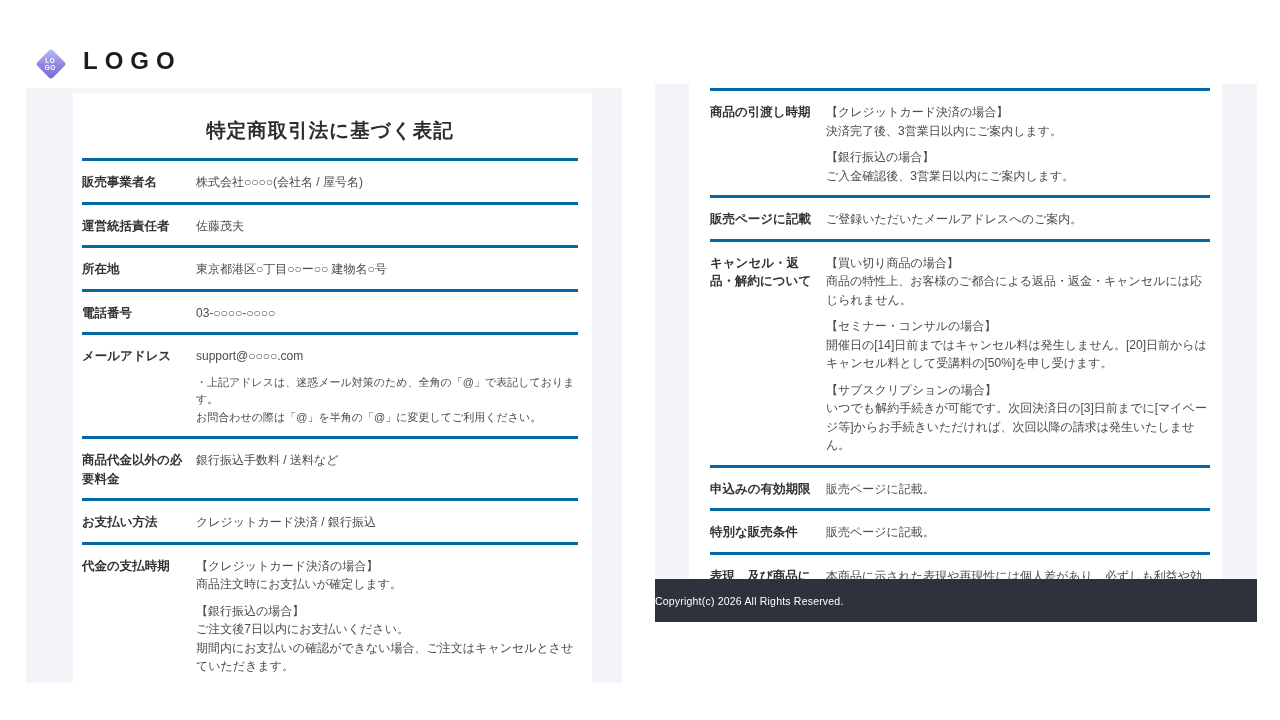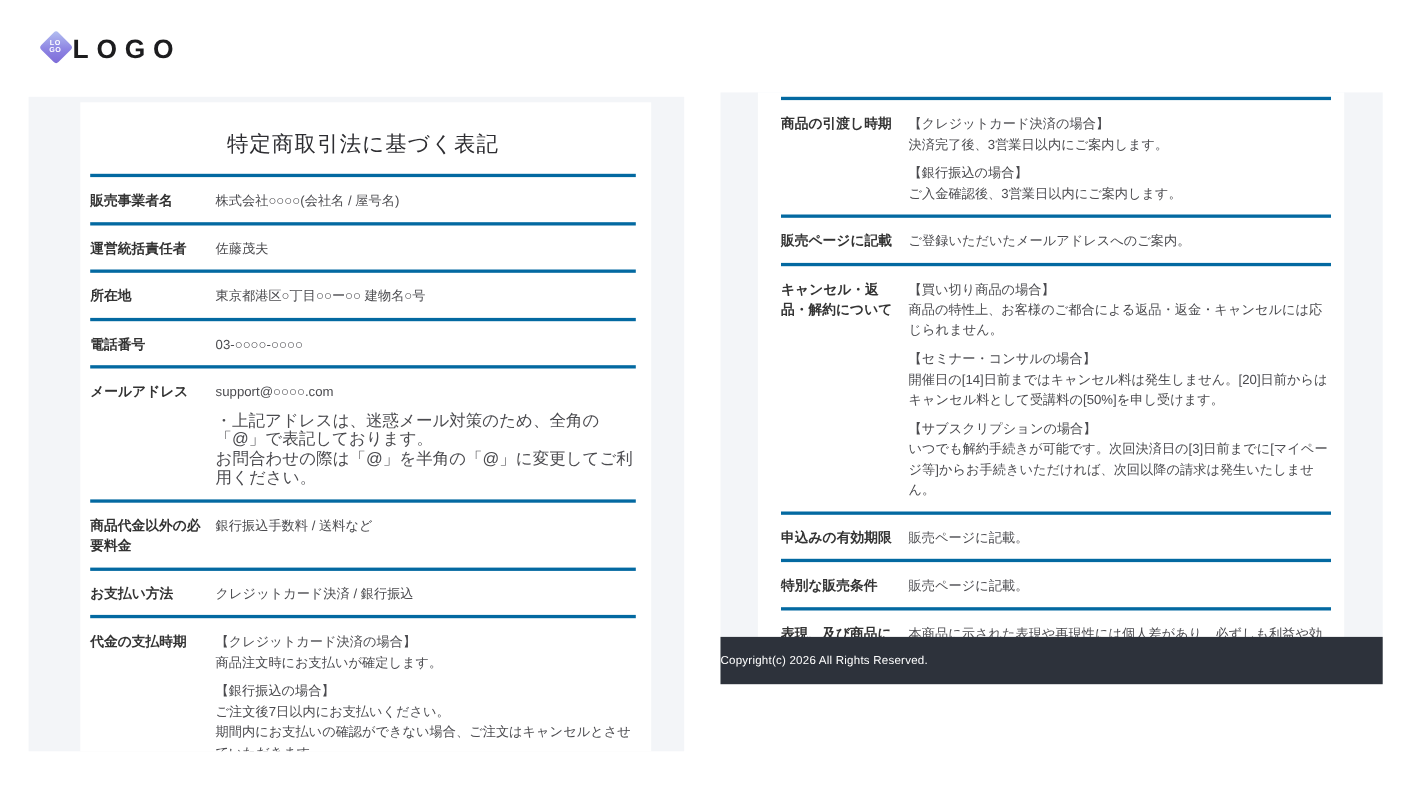--- a/index.html
+++ b/index.html
@@ -3,55 +3,55 @@
 <meta charset="utf-8">
 <style>
   html,body{margin:0;padding:0}
   body{
     width:1280px;height:720px;position:relative;overflow:hidden;
     background:#ffffff;
     font-family:"Liberation Sans","DejaVu Sans",sans-serif;
     -webkit-font-smoothing:antialiased;
   }
   
-  .logo{position:absolute;left:40px;top:32px;display:flex;align-items:flex-start;gap:4px;cursor:pointer}
+  .logo{position:absolute;left:40px;top:47px;display:flex;align-items:flex-end;gap:21px;cursor:pointer}
   .logo-mark{
     width:22px;height:22px;transform:rotate(45deg);border-radius:3px;
     background:linear-gradient(135deg,#b5c2f1 0%,#8e85e3 55%,#7c6ad7 100%);
     display:flex;align-items:center;justify-content:center;flex:0 0 auto;
   }
   .logo-mark-inner{
     transform:rotate(-45deg);display:flex;flex-direction:column;align-items:center;
     color:#fff;font-size:6.5px;line-height:6.5px;font-weight:700;letter-spacing:.5px;
   }
   .logo-text{font-size:24px;font-weight:800;letter-spacing:7px;color:#1c1c1e}
   
   .panel{position:absolute;background:#f3f5f8}
   .panel-left{left:26px;top:88px;width:596px;height:595px}
   .panel-right{left:655px;top:84px;width:602px;height:538px}
   .card{background:#ffffff;box-sizing:border-box;overflow:hidden}
   .card-left{margin:5px 30px 0 47px;height:590px;padding:0 14px 0 9px}
   .card-right{margin:0 35px 0 34px;height:499px;padding:0 12px 0 21px}
   
   .title{
     margin:24px 0 14px;text-align:center;
-    font-size:19.5px;font-weight:400;color:#2d2d31;letter-spacing:1px;
+    font-size:19.5px;font-weight:700;color:#2d2d31;letter-spacing:1px;
   }
   
   .rows-right{margin-top:4px}
   .row{display:flex;border-top:3px solid #0369a1;padding:12px 0 10px}
   .row-label{
     flex:0 0 114px;font-size:12.5px;font-weight:700;color:#333;
     line-height:18.5px;padding-right:6px;box-sizing:border-box;
   }
   .rows-right .row-label{flex-basis:116px}
   .row-value{flex:1;font-size:12px;color:#4b4b4f;line-height:18.5px}
   .row-value p{margin:0;white-space:pre-line}
   .row-value p + p{margin-top:8px}
-  .row-value p.note{font-size:15px;line-height:17.5px;color:#4b4b4f}
+  .row-value p.note{font-size:11px;line-height:17.5px;color:#4b4b4f}
   
   .footer{
     position:absolute;left:0;right:0;bottom:0;height:43px;background:#2d323b;
     display:flex;align-items:center;justify-content:flex-start;
   }
   .footer span{color:#ffffff;font-size:10.5px;letter-spacing:.2px}
 </style>
 </head>
 <body>
 

